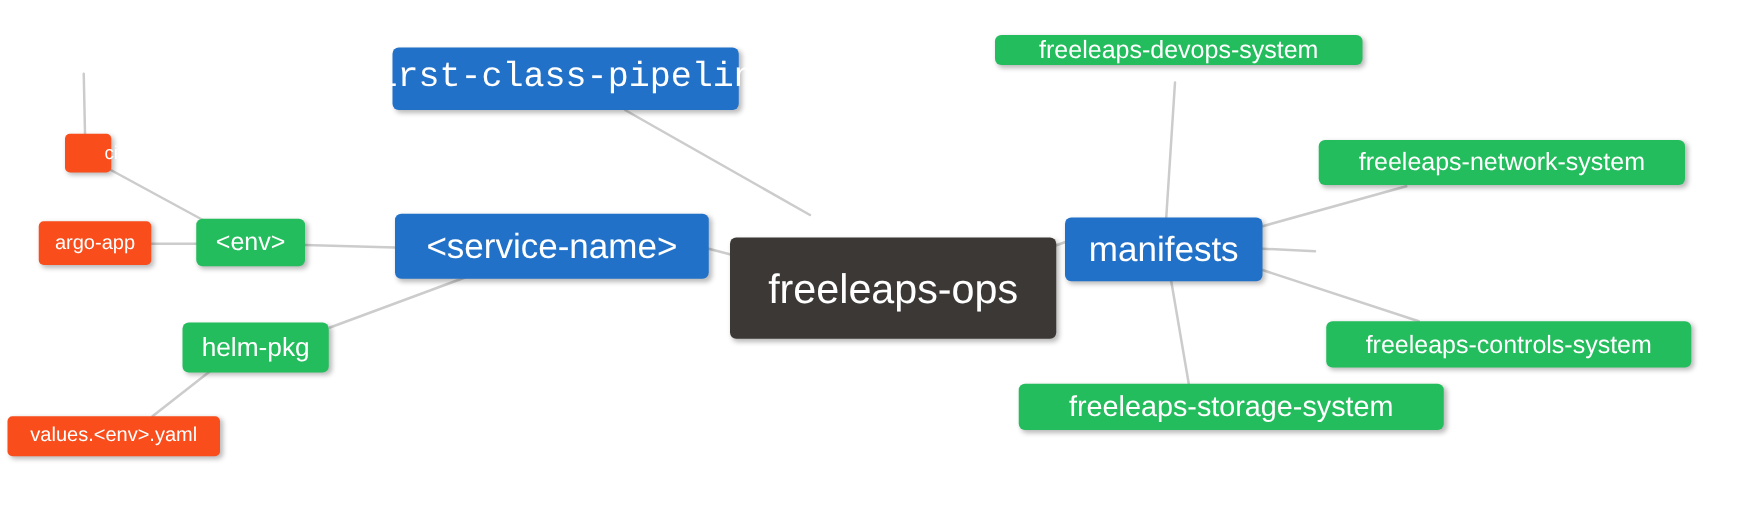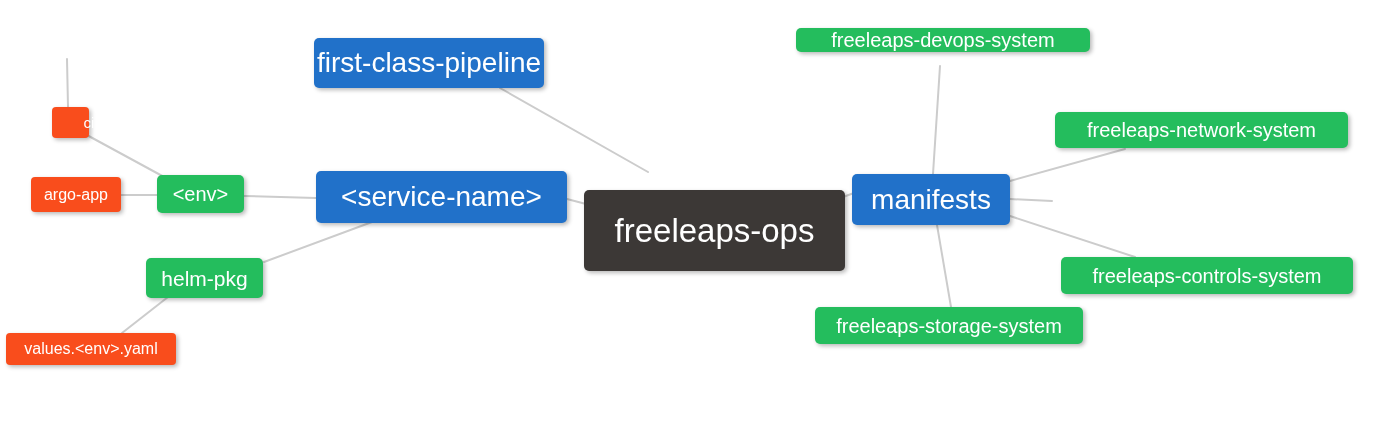--- a/index.html
+++ b/index.html
@@ -65,22 +65,22 @@
     <line x1="1010" y1="199" x2="1052" y2="201"></line>
     <line x1="1010" y1="216" x2="1135" y2="257"></line>
     <line x1="937" y1="225" x2="951" y2="307"></line>
   </svg>
 
   <div class="node red" style="left:52px;  top:107px; width:33px;  height:31px; font-size:15px; border-radius:4px;padding-left:37px;">ci</div>
   <div class="node red" style="left:31px;  top:177px; width:90px;  height:35px; font-size:16px; border-radius:4px;">argo-app</div>
   <div class="node green" style="left:157px; top:175px; width:87px;  height:38px; font-size:20px;">&lt;env&gt;</div>
   <div class="node green" style="left:146px; top:258px; width:117px; height:40px; font-size:21px;">helm-pkg</div>
   <div class="node red" style="left:6px;   top:333px; width:170px; height:32px; font-size:16px; border-radius:4px;">values.&lt;env&gt;.yaml</div>
-  <div class="node blue" style="left:314px; top:38px;  width:230px; height:50px; font-size:28px;">first-class-pipeline</div>
+  <div class="node blue" style="left:314px; top:38px;  width:277px; height:50px; font-size:28px;font-family:Liberation Mono, monospace;">first-class-pipeline</div>
   <div class="node blue" style="left:316px; top:171px; width:251px; height:52px; font-size:28px;">&lt;service-name&gt;</div>
   <div class="node dark" style="left:584px; top:171px; width:261px; height:81px; font-size:33px;margin-top:19px;">freeleaps-ops</div>
   <div class="node blue" style="left:852px; top:174px; width:158px; height:51px; font-size:28px;">manifests</div>
   <div class="node green" style="left:796px;  top:28px;  width:294px; height:24px; font-size:20px;">freeleaps-devops-system</div>
   <div class="node green" style="left:1055px; top:112px; width:293px; height:36px; font-size:20px;">freeleaps-network-system</div>
   <div class="node green" style="left:1061px; top:257px; width:292px; height:37px; font-size:20px;">freeleaps-controls-system</div>
-  <div class="node green" style="left:815px;  top:307px; width:268px; height:37px; font-size:20px;">freeleaps-storage-system</div>
+  <div class="node green" style="left:815px;  top:307px; width:340px; height:37px; font-size:23px;">freeleaps-storage-system</div>
 
 </div>
 
 </body></html>

